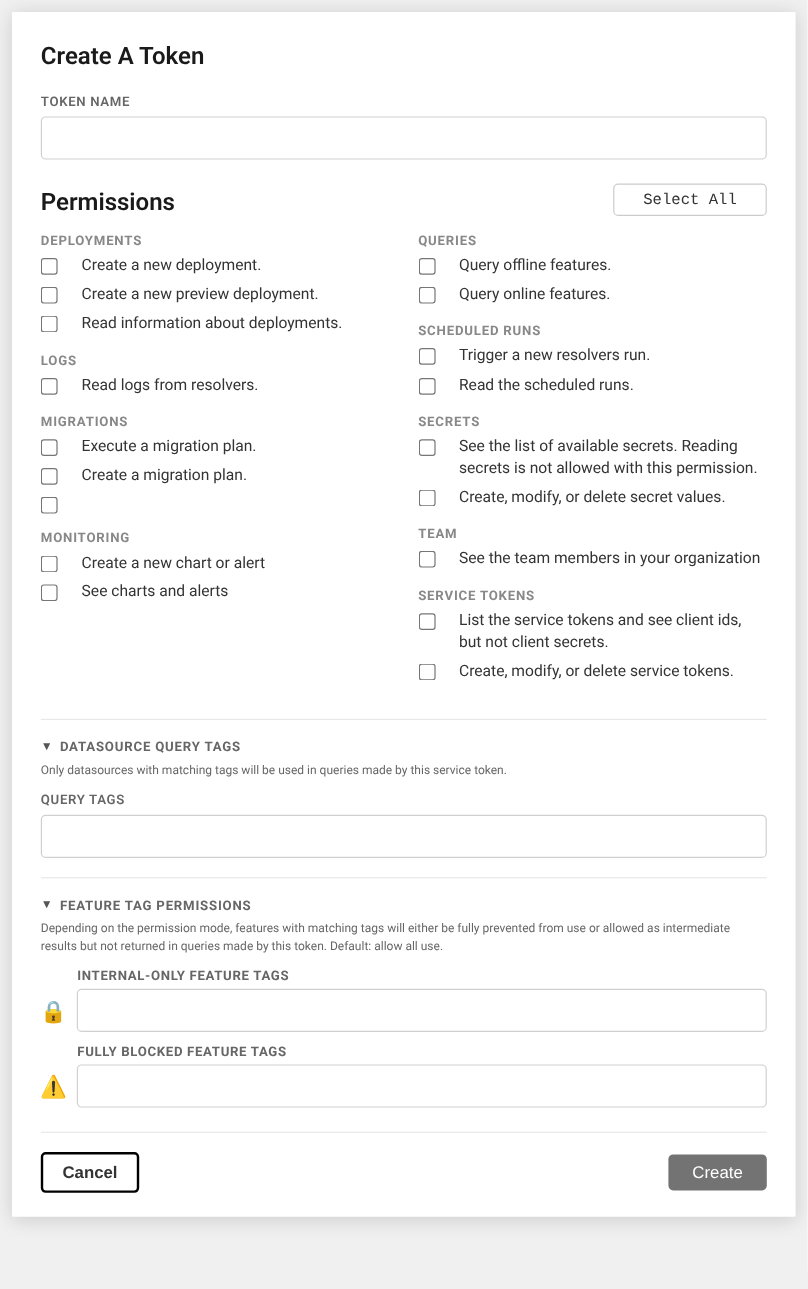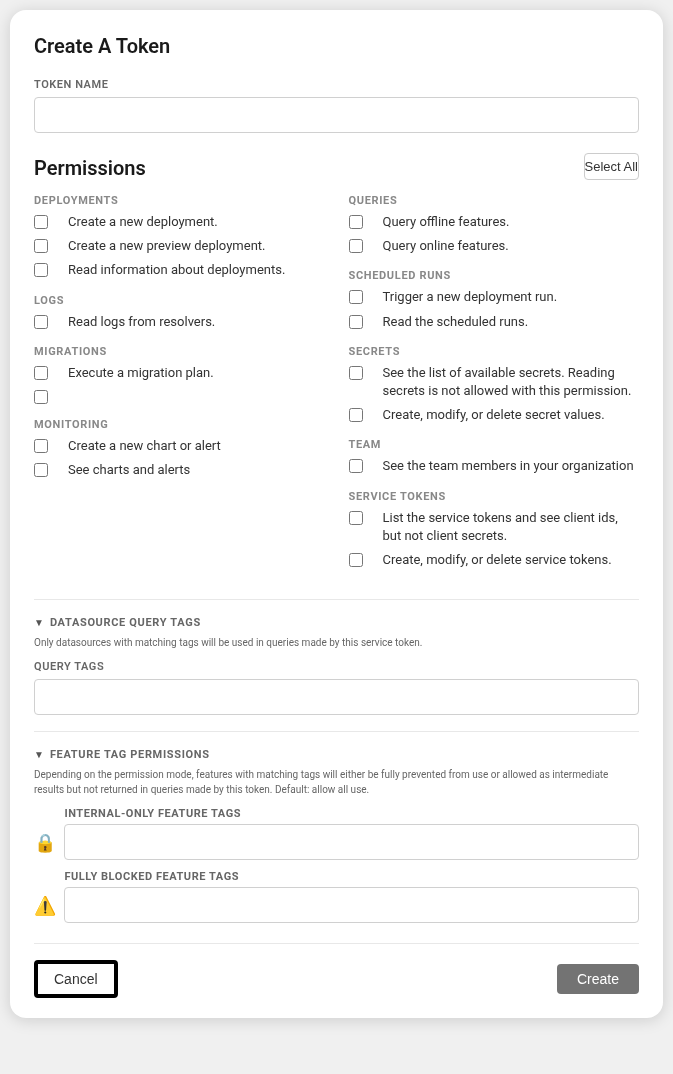--- a/index.html
+++ b/index.html
@@ -7,21 +7,21 @@
       font-family: -apple-system, BlinkMacSystemFont, 'Segoe UI', Roboto, sans-serif;
       background: #f0f0f0;
       display: flex;
       justify-content: center;
       align-items: flex-start;
       min-height: 100vh;
       padding: 10px;
     }
     .modal {
       background: #ffffff;
-      border-radius: 16px;
+      border-radius: 1px;
       width: 653px;
       padding: 24px 24px 20px 24px;
       box-shadow: 0 2px 16px rgba(0,0,0,0.15);
     }
     .modal-title {
       font-size: 20px;
       font-weight: 600;
       color: #1a1a1a;
       margin-bottom: 20px;
     }
@@ -52,24 +52,25 @@
     }
     .permissions-title {
       font-size: 20px;
       font-weight: 600;
       color: #1a1a1a;
     }
     .select-all-btn {
       border: 1px solid #ccc;
       background: #fff;
       border-radius: 4px;
-      padding: 5px 0;
+      padding: 5px 24px;
       font-size: 13px;
       cursor: pointer;
       color: #333;
+      font-family: Liberation Mono, monospace;
     }
     .permissions-grid {
       display: grid;
       grid-template-columns: 1fr 1fr;
       gap: 0 24px;
     }
     .perm-section {
       margin-bottom: 14px;
     }
     .perm-section-title {
@@ -134,27 +135,28 @@
     }
     .footer-buttons {
       display: flex;
       justify-content: space-between;
       align-items: center;
       margin-top: 20px;
       padding-top: 16px;
       border-top: 1px solid #e8e8e8;
     }
     .btn-cancel {
-      border: 4px solid #000000;
+      border: 2px solid #000000;
       background: #fff;
       border-radius: 4px;
       padding: 7px 16px;
       font-size: 14px;
       cursor: pointer;
       color: #333;
+      font-weight: bold;
     }
     .btn-create {
       border: none;
       background: #737373;
       border-radius: 4px;
       padding: 7px 20px;
       font-size: 14px;
       cursor: pointer;
       color: #fff;
       font-weight: 500;
@@ -226,20 +228,24 @@
         </div>
       </div>
 
       <div class="perm-section">
         <div class="perm-section-title">MIGRATIONS</div>
         <div class="perm-item">
           <input type="checkbox" id="mig1" style="">
           <label for="mig1">Execute a migration plan.</label>
         </div>
         <div class="perm-item">
+          <input type="checkbox" id="mig2" style="">
+          <label for="mig2">Create a migration plan.</label>
+        </div>
+        <div class="perm-item">
           <input type="checkbox" id="mig3" style="">
         </div>
       </div>
 
       <div class="perm-section">
         <div class="perm-section-title">MONITORING</div>
         <div class="perm-item">
           <input type="checkbox" id="mon1" style="">
           <label for="mon1">Create a new chart or alert</label>
         </div>
@@ -261,21 +267,21 @@
         <div class="perm-item">
           <input type="checkbox" id="que2" style="">
           <label for="que2">Query online features.</label>
         </div>
       </div>
 
       <div class="perm-section">
         <div class="perm-section-title">SCHEDULED RUNS</div>
         <div class="perm-item">
           <input type="checkbox" id="sch1" style="">
-          <label for="sch1">Trigger a new deployment run.</label>
+          <label for="sch1">Trigger a new resolvers run.</label>
         </div>
         <div class="perm-item">
           <input type="checkbox" id="sch2" style="">
           <label for="sch2">Read the scheduled runs.</label>
         </div>
       </div>
 
       <div class="perm-section">
         <div class="perm-section-title">SECRETS</div>
         <div class="perm-item">

